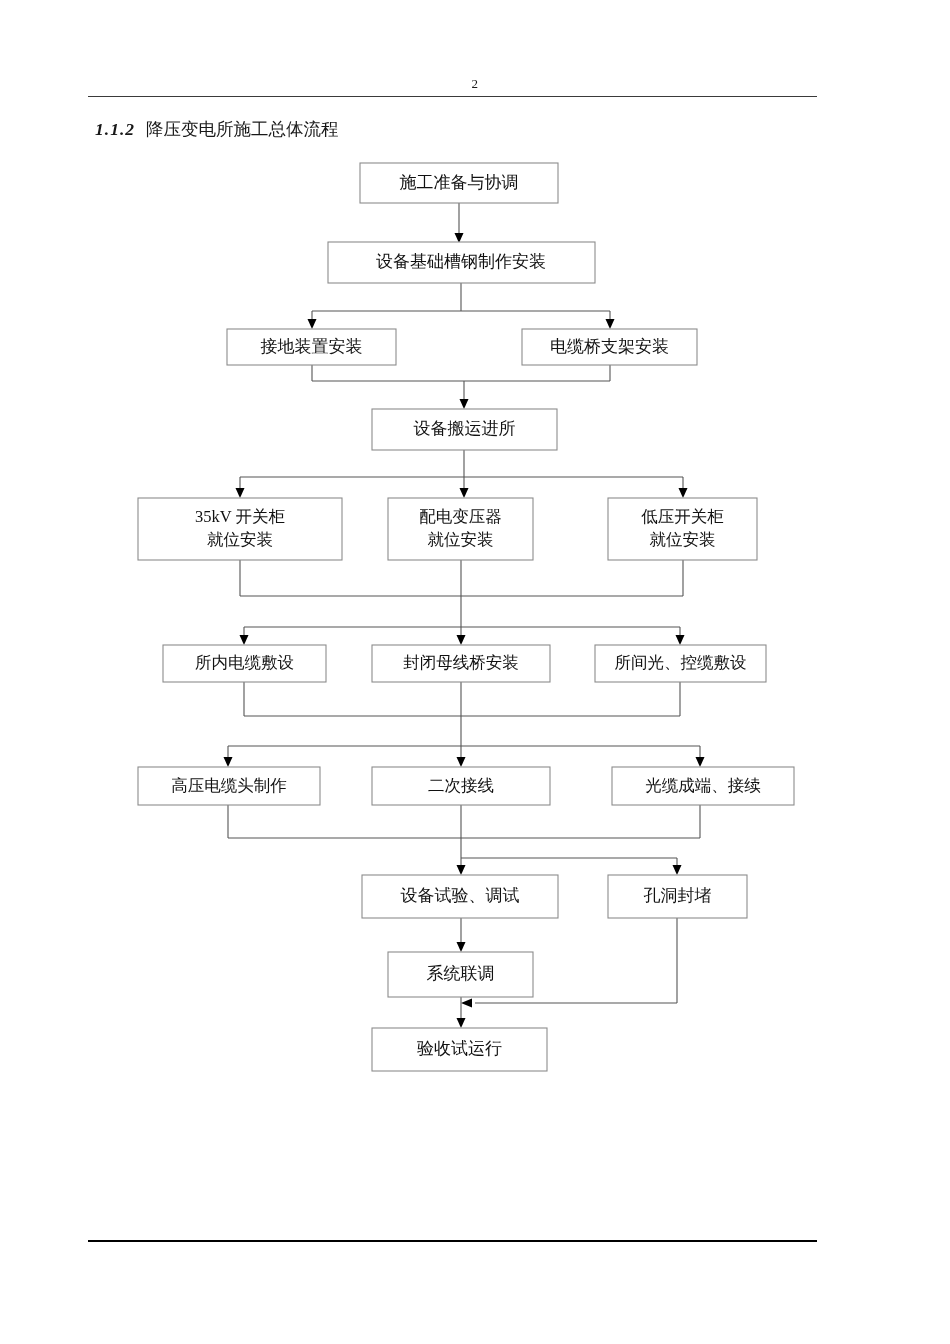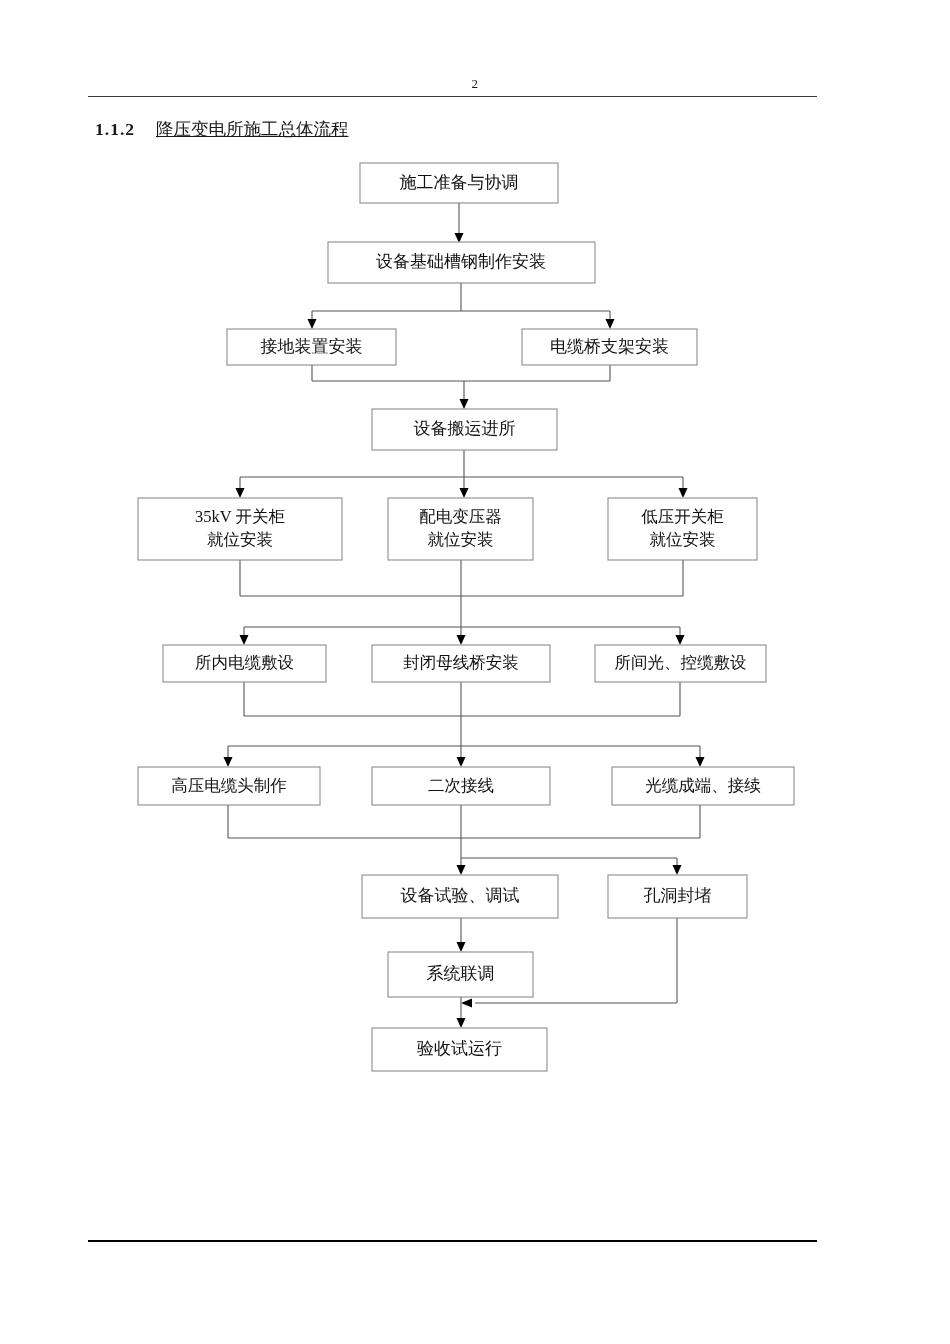--- a/index.html
+++ b/index.html
@@ -54,24 +54,24 @@
     top: 117px;
     font-size: 17.5px;
     font-family: "Liberation Serif", "DejaVu Serif", serif;
     color: #181818;
     white-space: nowrap;
   }
   .section-heading .num {
     font-weight: bold;
     font-family: "Liberation Serif", "DejaVu Serif", serif;
     letter-spacing: 1px;
+    font-style: italic;
   }
   .section-heading .ttl {
-    margin-left: 21px;
-    text-decoration: underline;
+    margin-left: 11px;
   }
   
   .flow-svg {
     position: absolute;
     left: 0;
     top: 0;
     width: 950px;
     height: 1344px;
   }
   .node-rect {

